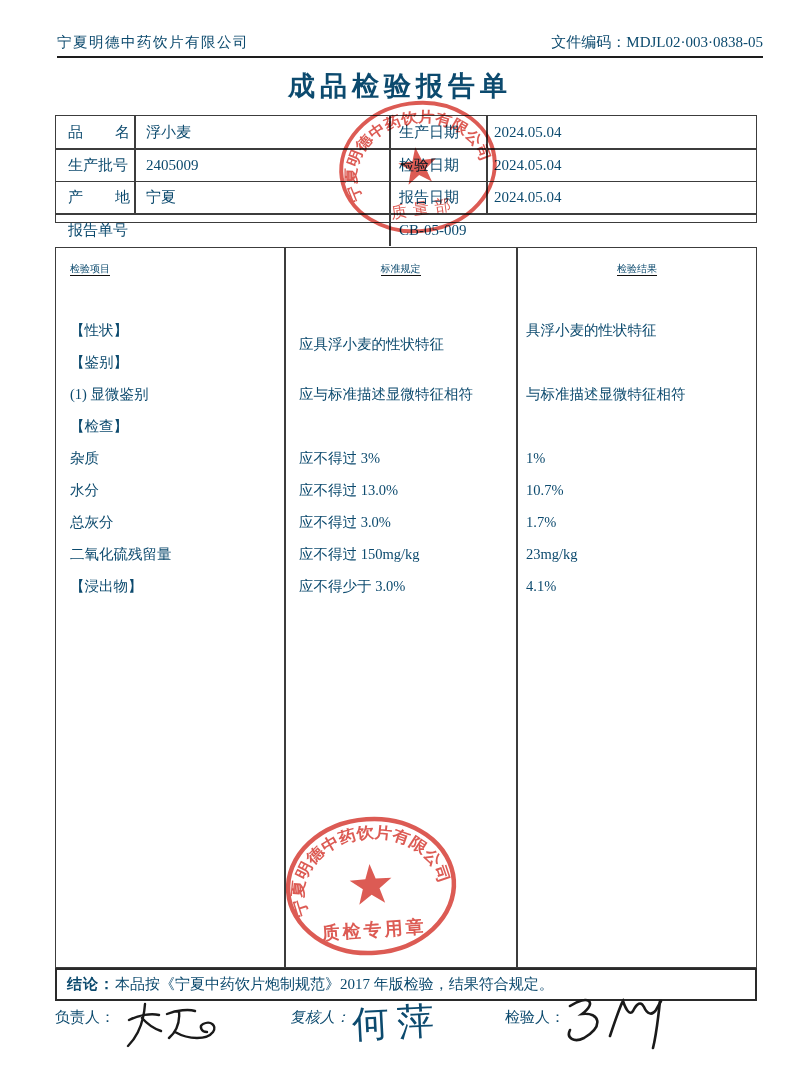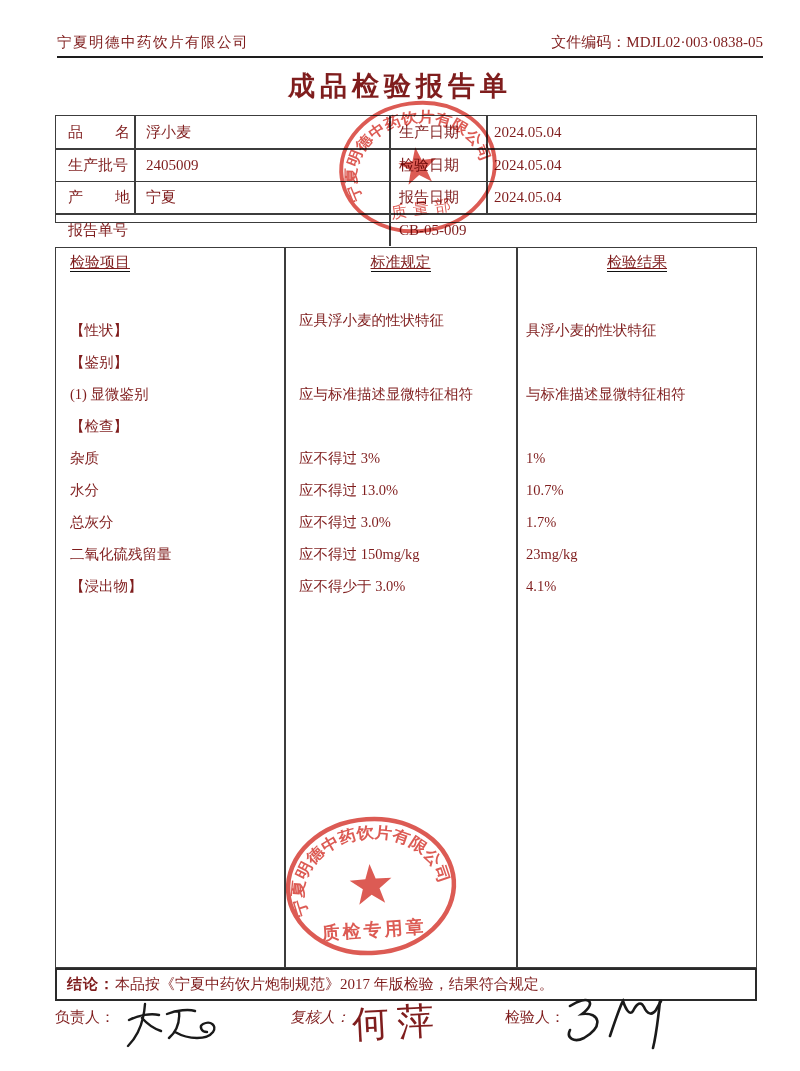--- a/index.html
+++ b/index.html
@@ -1,32 +1,32 @@
 <!DOCTYPE html>
 <html><head>
 <meta charset="utf-8">
 <style>
   html,body{margin:0;padding:0;background:#888;}
   #page{position:relative;width:800px;height:1071px;background:#ffffff;margin:0 auto;
-        font-family:"Liberation Serif","DejaVu Serif",serif;color:#7f1d1d;overflow:hidden;}
+        font-family:"Liberation Serif","DejaVu Serif",serif;color:#0c4a6e;overflow:hidden;}
   .abs{position:absolute;}
   
   #company{left:57px;top:33px;font-size:14.5px;letter-spacing:1.5px;}
   #doccode{right:37px;top:33px;font-size:15px;}
   #hrule{left:57px;top:56px;width:706px;height:0;border-top:2px solid #1d1d1d;}
   #title{left:0;top:68px;width:800px;text-align:center;font-size:27px;font-weight:bold;letter-spacing:5px;}
   
   #info{left:55px;top:115px;width:702px;height:108px;border:1.5px solid #3c3c3c;box-sizing:border-box;}
   .iline{position:absolute;background:#3c3c3c;}
   .icell{position:absolute;height:32px;line-height:32px;font-size:15px;white-space:nowrap;}
   .jlabel{display:inline-block;width:62px;text-align:justify;text-align-last:justify;}
   
   #spec{left:55px;top:247px;width:702px;height:721px;border:1.5px solid #3c3c3c;box-sizing:border-box;}
   .vline{position:absolute;top:0;bottom:0;width:1.5px;background:#3c3c3c;}
-  .sheader{position:absolute;top:2px;height:24px;line-height:24px;font-size:15px;text-decoration:underline;}
+  .sheader{position:absolute;top:9px;height:24px;line-height:24px;font-size:10px;}
   .sheader span{border-bottom:1.5px solid #111;padding-bottom:1px;}
   .cell{position:absolute;height:32px;line-height:32px;font-size:14.5px;white-space:nowrap;}
   .c1{left:14px;} .c2{left:243px;} .c3{left:470px;text-align:center;}
   
   #conc{left:55px;top:968px;width:702px;height:33px;border:2px solid #2a2a2a;box-sizing:border-box;
         line-height:29px;font-size:15px;padding-left:10px;white-space:nowrap;}
   #conc b{letter-spacing:1px;}
   
   .sigl{font-size:15px;top:1006px;height:22px;line-height:22px;}
   #sig-reviewer-name{left:352px;top:998px;font-size:37px;transform:rotate(-3deg);letter-spacing:8px;}
@@ -72,21 +72,21 @@
   </div>
 
   <div class="abs" id="spec">
     <div class="vline" style="left:228px;"></div>
     <div class="vline" style="left:460px;"></div>
     <div class="sheader" style="left:14px;"><span>检验项目</span></div>
     <div class="sheader" style="left:229px;width:231px;text-align:center;"><span>标准规定</span></div>
     <div class="sheader" style="left:461px;width:240px;text-align:center;"><span>检验结果</span></div>
     <div id="spec-rows">
         <div class="cell c1" style="top: 66px;">【性状】</div>
-        <div class="cell c2" style="top: 56px;">应具浮小麦的性状特征</div>
+        <div class="cell c2" style="top: 80px;">应具浮小麦的性状特征</div>
         <div class="cell c3" style="top: 66px;">具浮小麦的性状特征</div>
         <div class="cell c1" style="top: 98px;">【鉴别】</div>
         <div class="cell c1" style="top: 130px;">(1) 显微鉴别</div>
         <div class="cell c2" style="top: 130px;">应与标准描述显微特征相符</div>
         <div class="cell c3" style="top: 130px;">与标准描述显微特征相符</div>
         <div class="cell c1" style="top: 162px;">【检查】</div>
         <div class="cell c1" style="top: 194px;">杂质</div>
         <div class="cell c2" style="top: 194px;">应不得过 3%</div>
         <div class="cell c3" style="top: 194px;">1%</div>
         <div class="cell c1" style="top: 226px;">水分</div>

